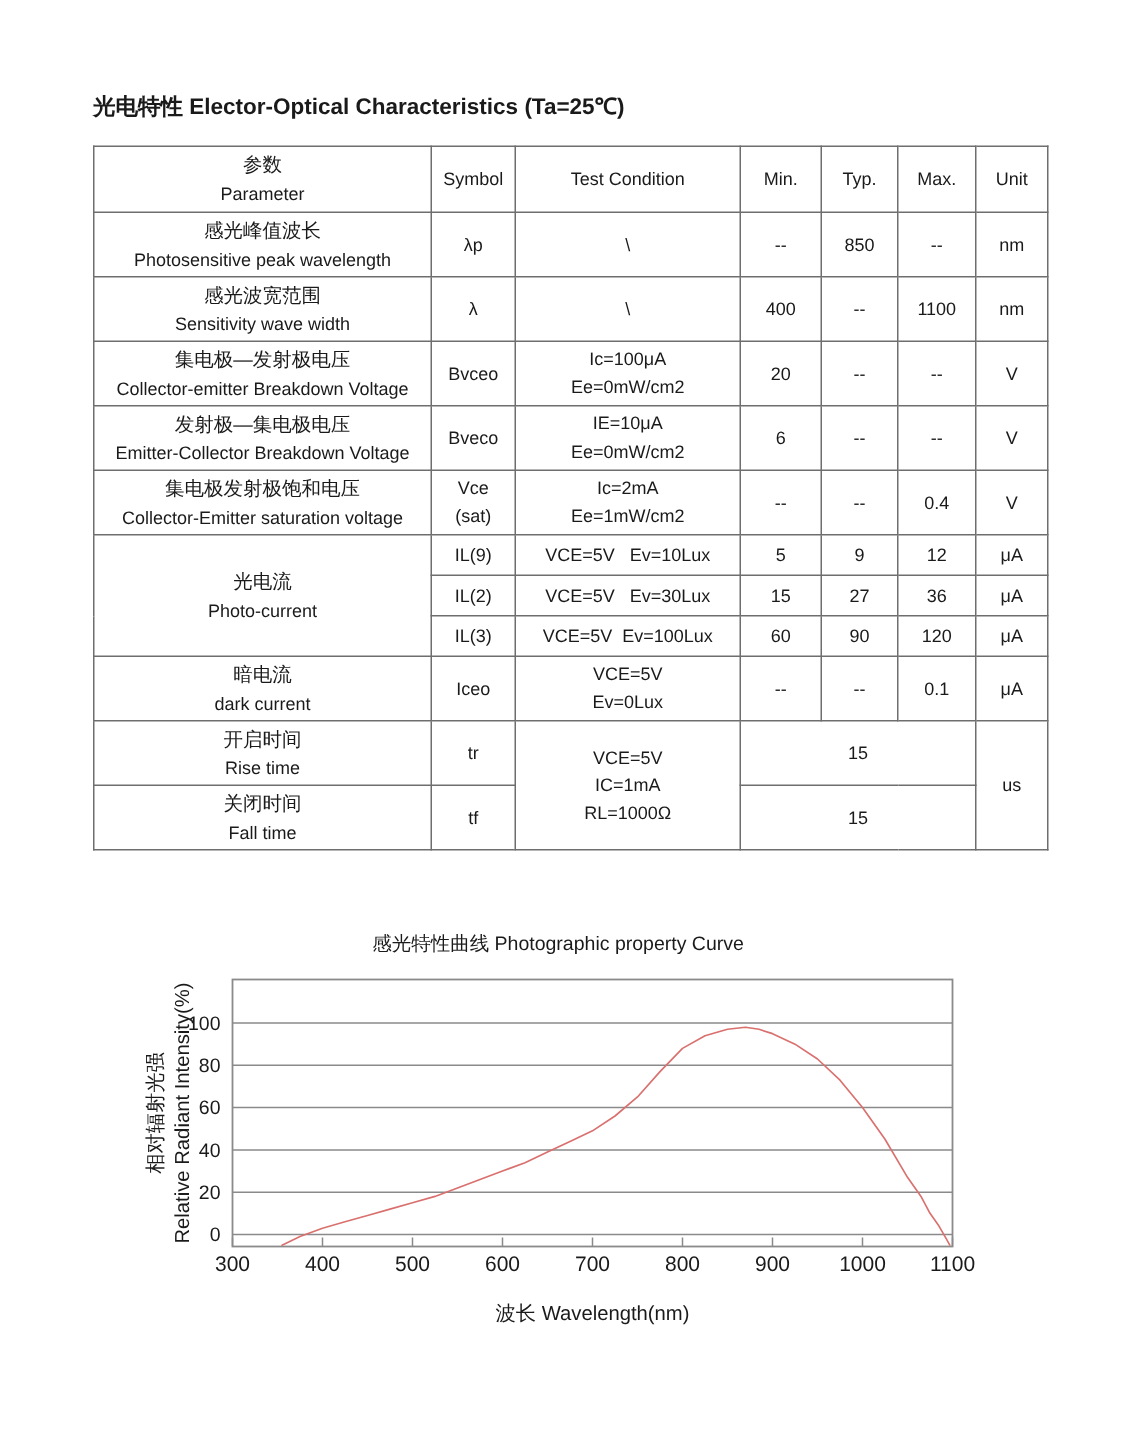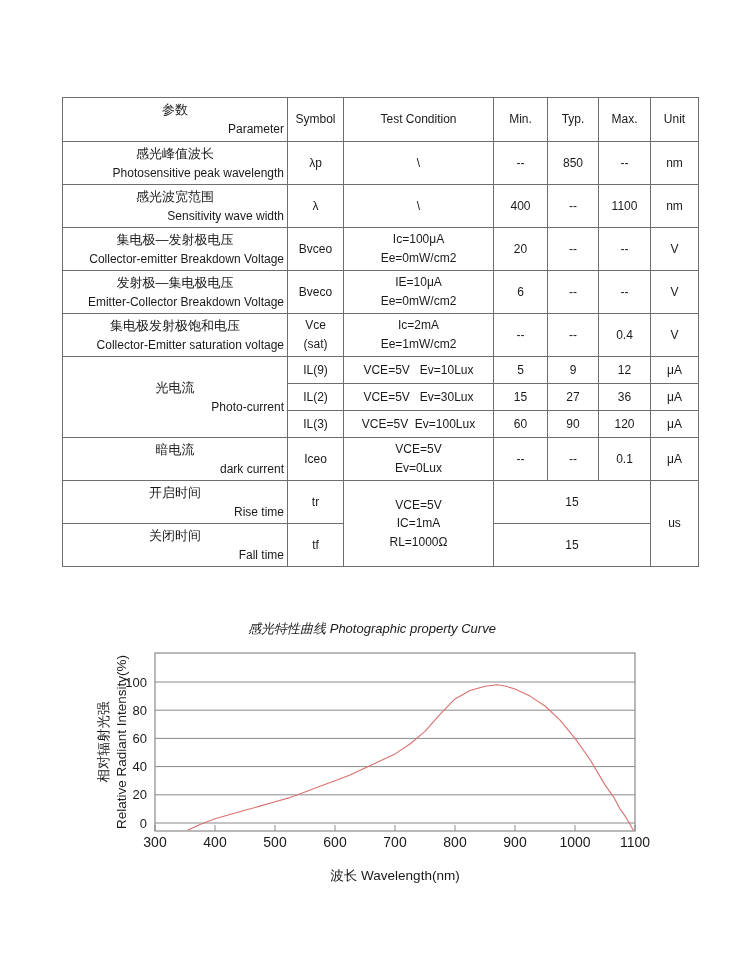--- a/index.html
+++ b/index.html
@@ -16,37 +16,38 @@
     border-collapse:collapse;table-layout:fixed;
   }
   table.eo td, table.eo th{
     border:1px solid #6e6e6e;text-align:center;vertical-align:middle;
     font-size:12px;font-weight:normal;padding:1px 3px;line-height:1.55;
   }
   tr.hh{height:44px;}
   tr.h2{height:43px;}
   tr.h1{height:27px;}
   .zh{font-size:13px;}
-  .en{font-size:12px;text-align:right;}
+  .en{font-size:12px;}
 
   .chart-title{
     position:absolute;left:92px;top:620px;width:560px;
-    text-align:center;font-size:13px;white-space:nowrap;font-style:italic;
+    text-align:center;font-size:13px;white-space:nowrap;
   }
   #chart-svg{position:absolute;left:92px;top:648px;}
   #chart-svg text{font-family:"Liberation Sans",sans-serif;fill:#1a1a1a;}
   #chart-svg .xtick-label{font-size:14px;}
   #chart-svg .ytick-label{font-size:13px;}
   #chart-svg .axis-label{font-size:13.5px;}
 </style>
 </head>
 <body>
 
 <div class="page">
 
+  <div id="sec1" class="sec-title">光电特性 Elector-Optical Characteristics (Ta=25℃)</div>
 
   <table class="eo">
     <colgroup>
       <col style="width:225px">
         <col style="width:56px">
         <col style="width:150px">
       <col style="width:54px">
         <col style="width:51px">
         <col style="width:52px">
         <col style="width:48px">

